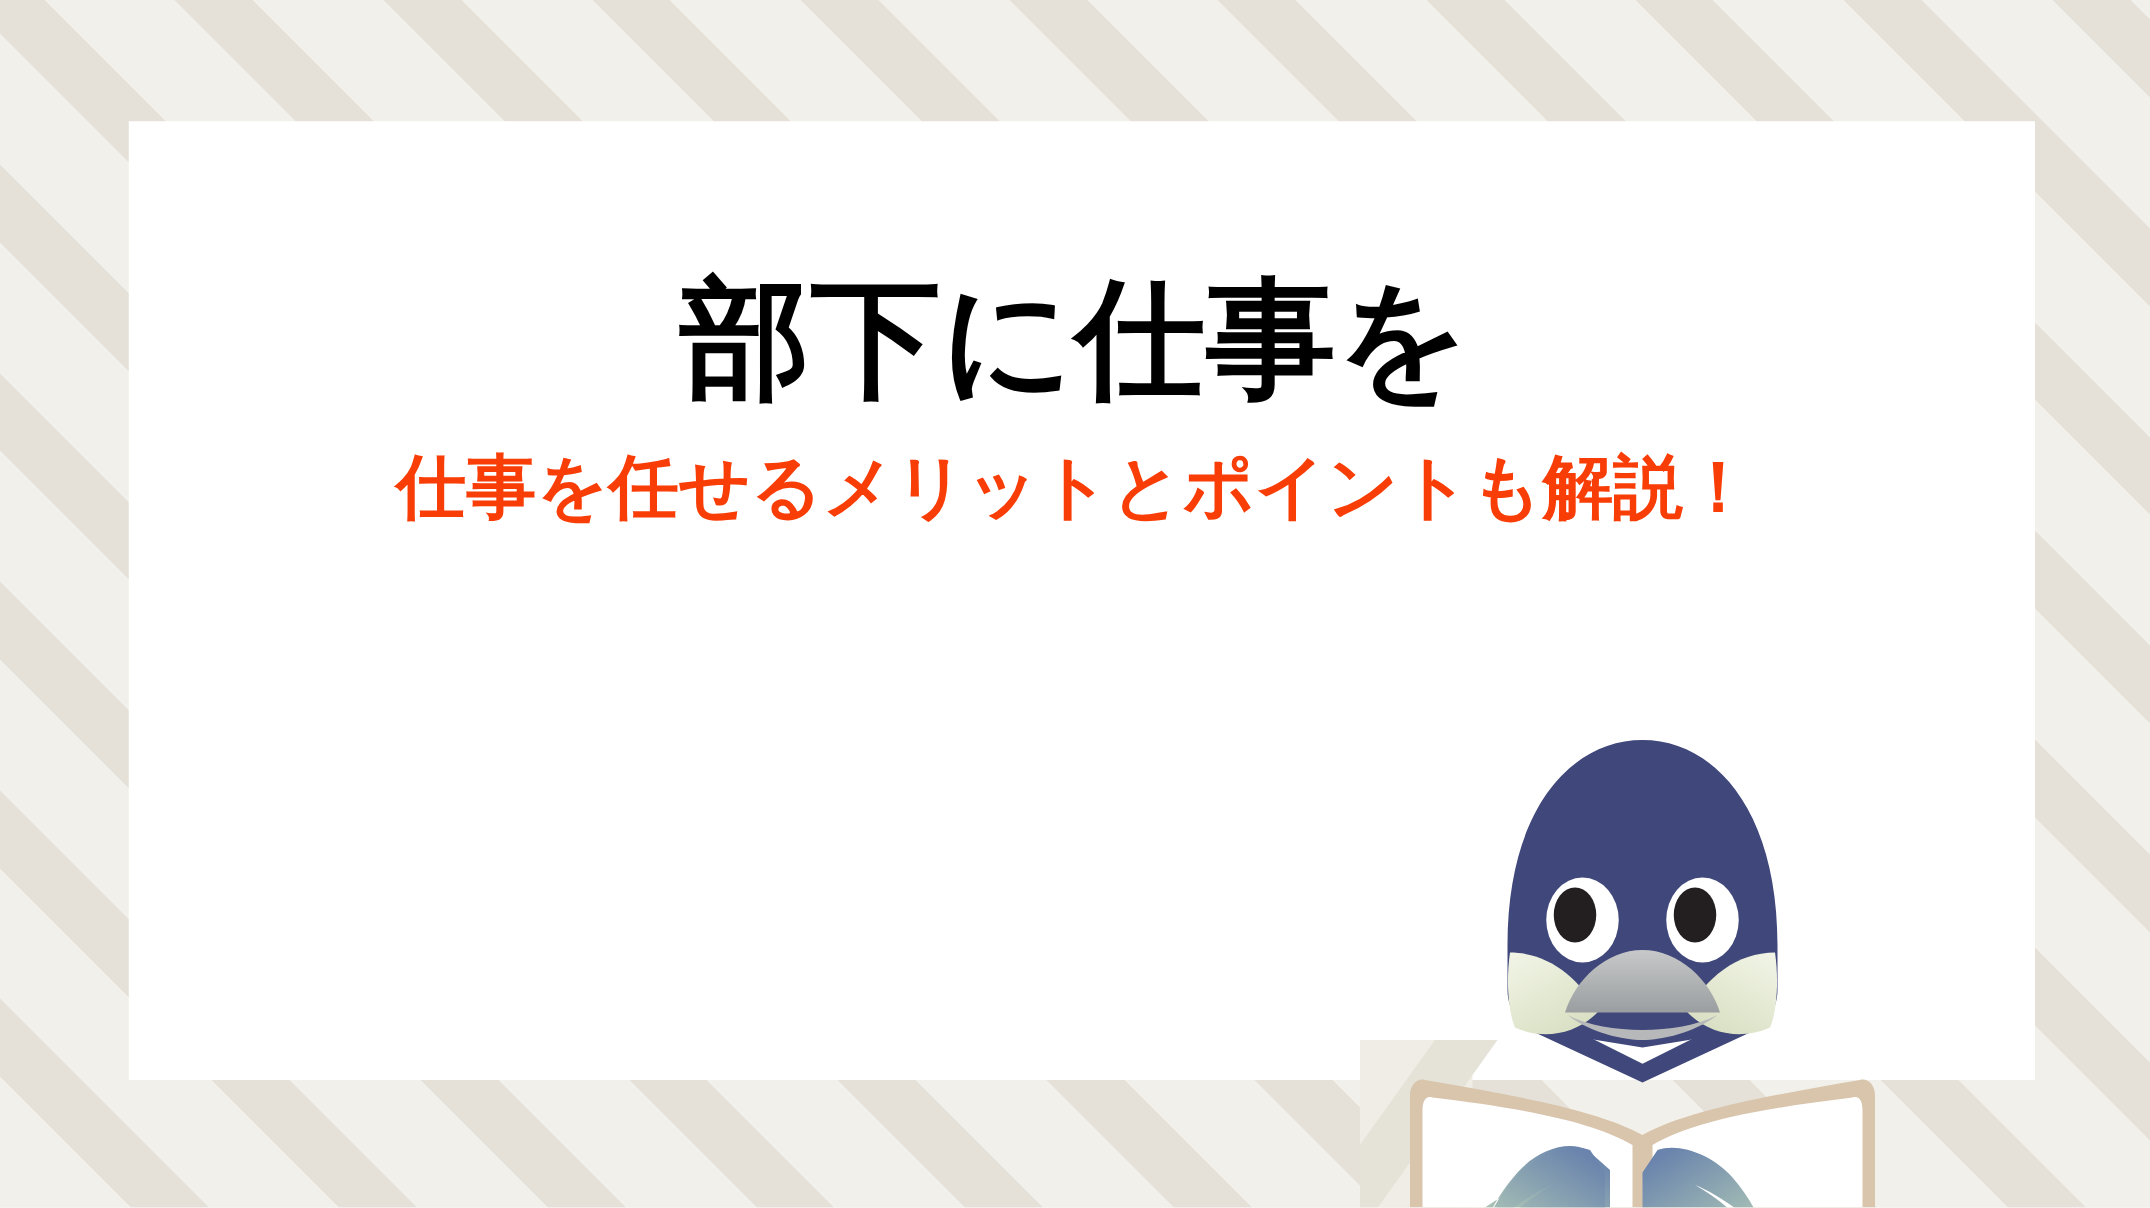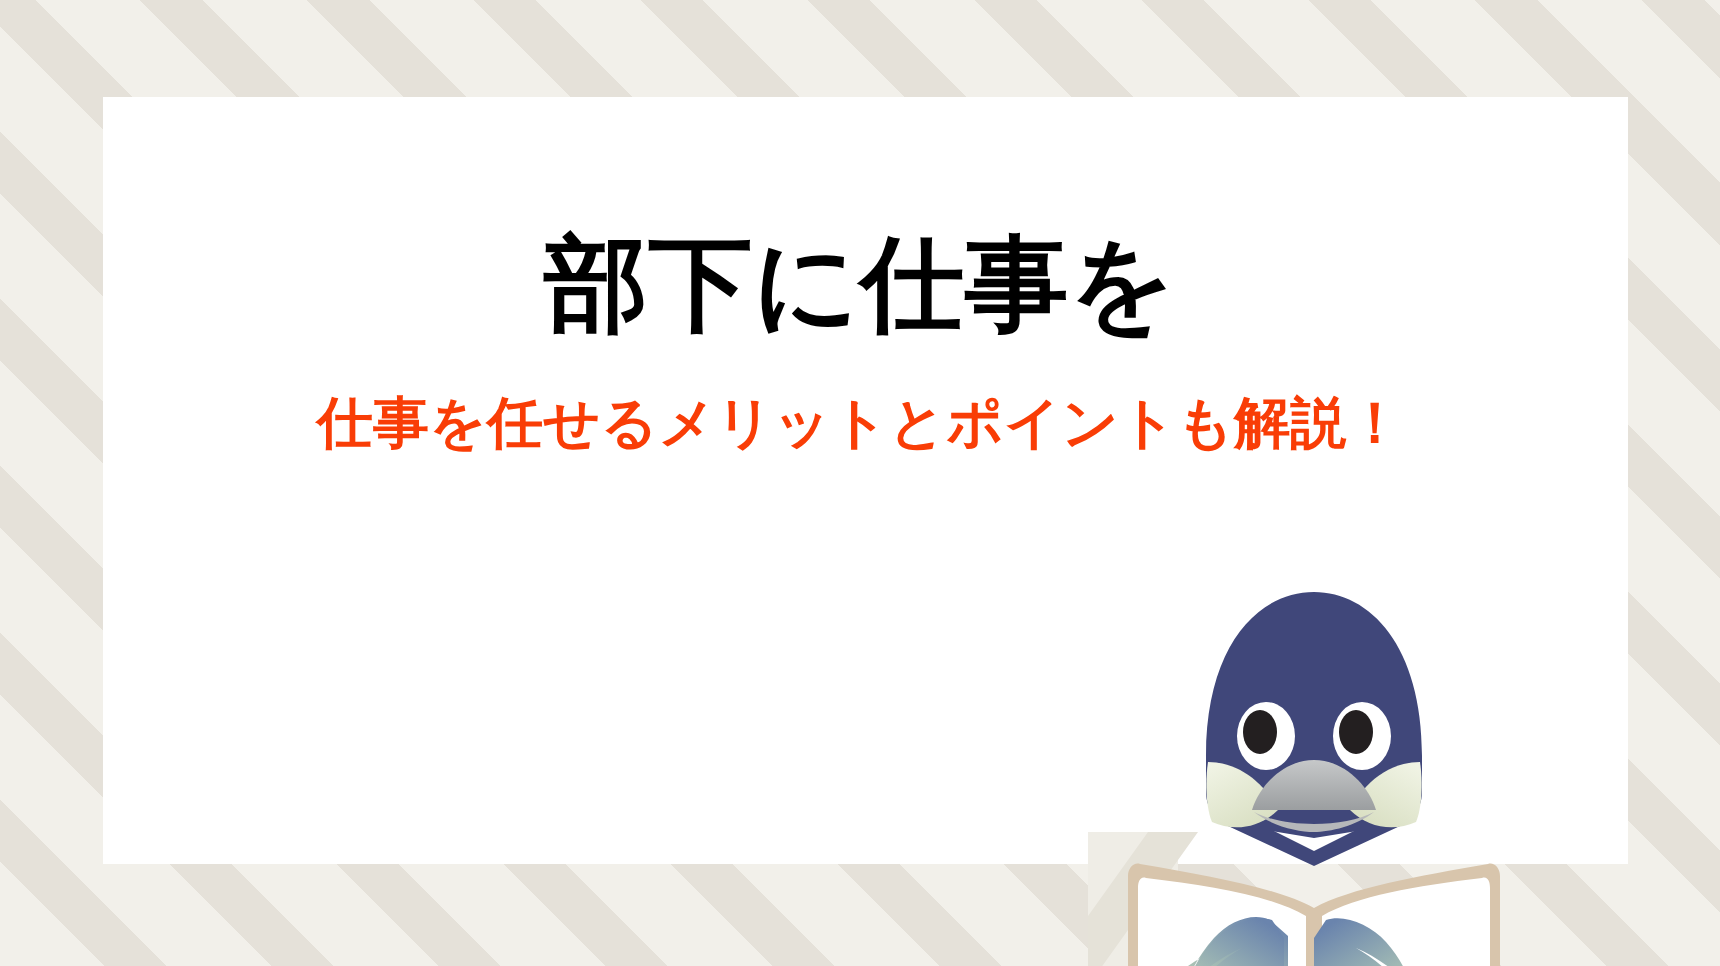--- a/index.html
+++ b/index.html
@@ -40,21 +40,21 @@
     width:1525px;
     height:767px;
     background:#ffffff;
     z-index:1;
   }
 
   
   #headline-block {
     position:absolute;
     left:0;
-    top:16px;
+    top:4px;
     width:100%;
     z-index:3;
     text-align:center;
     pointer-events:none;
   }
 
   .title-line {
     color:#000000;
     font-weight:bold;
     letter-spacing:0.005em;
@@ -70,21 +70,21 @@
   #title-line-2 {
     font-size:104px;
     margin-top:6px;
   }
 
   #subtitle-line {
     color:#f93d06;
     font-weight:bold;
     font-size:56px;
     line-height:1.2;
-    margin-top:41px;
+    margin-top:20px;
     letter-spacing:0.005em;
     white-space:nowrap;
   }
 
   
   #mascot-illustration {
     position:absolute;
     left:1088px;
     top:576px;
     width:420px;

